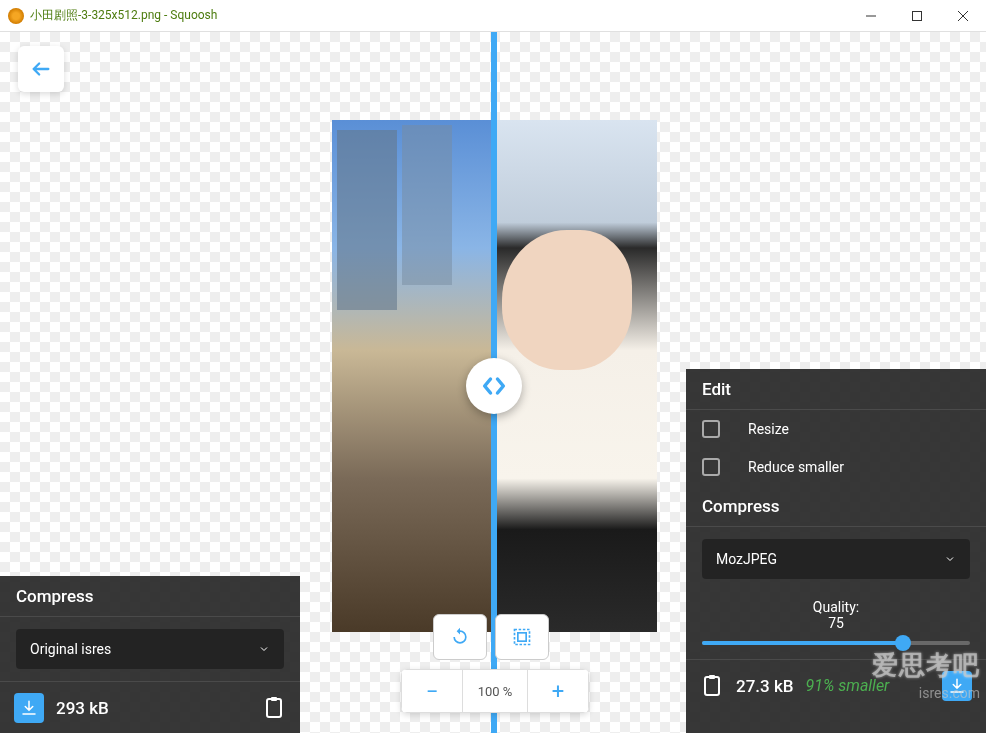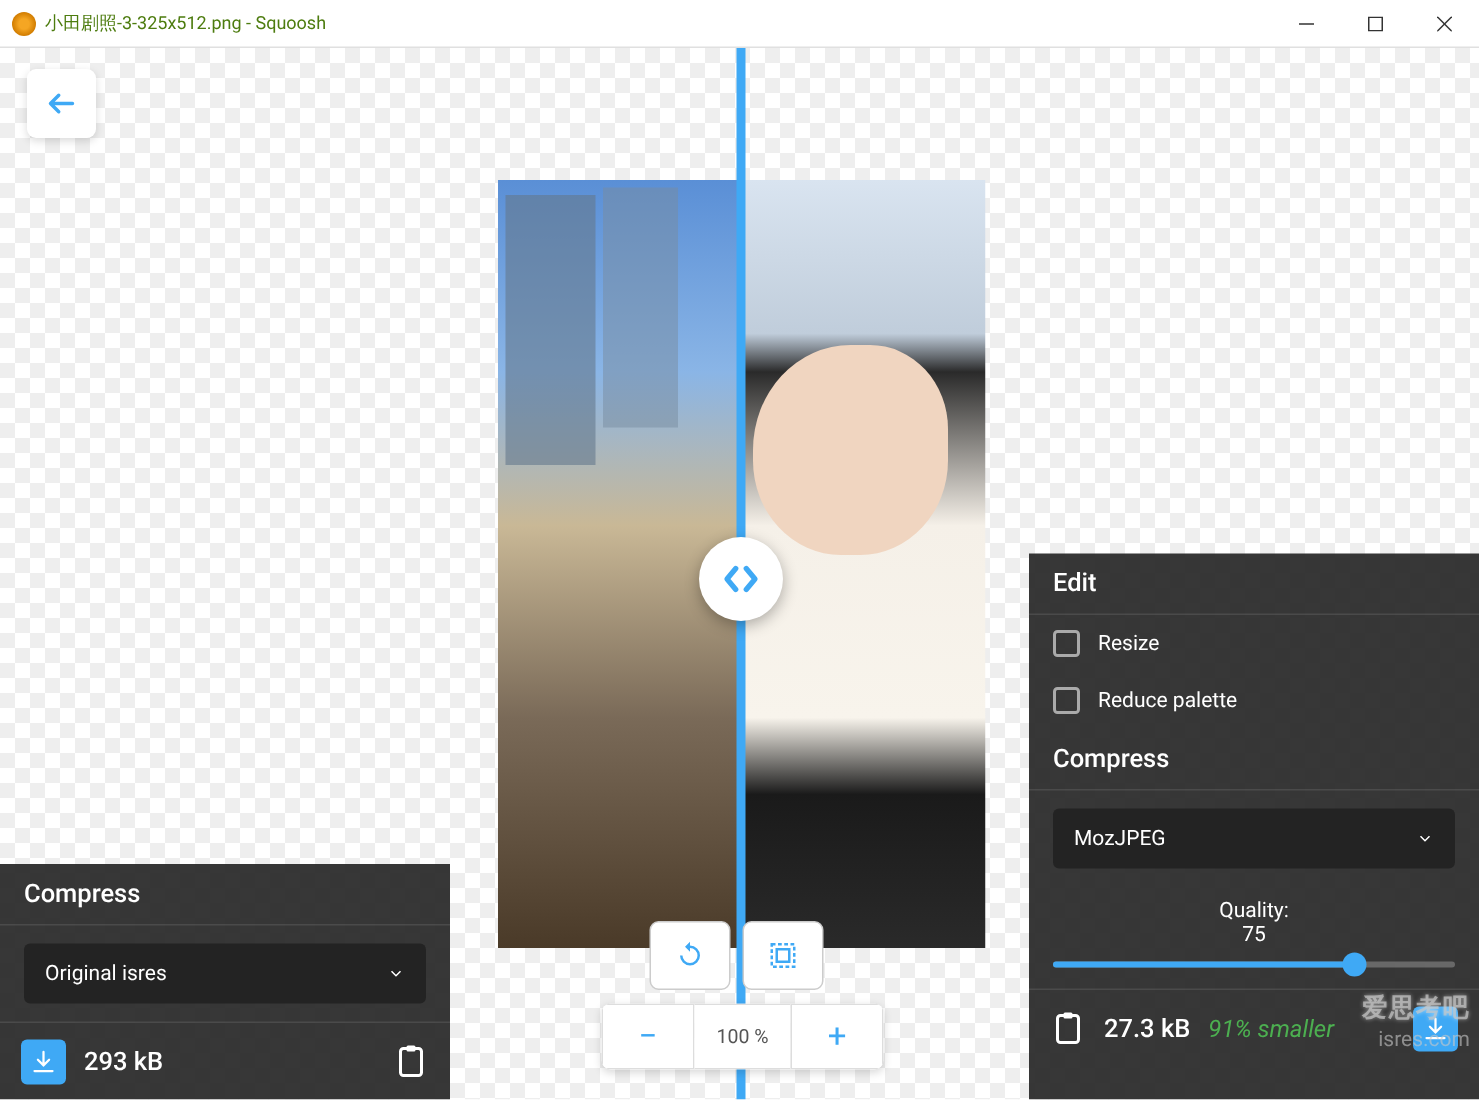--- a/index.html
+++ b/index.html
@@ -28,34 +28,34 @@
 .tool-btns { position: absolute; left: 433px; top: 582px; display:flex; gap:8px; z-index:8;}
 .tool-btn { width:54px; height:46px; background:#fff; border:1px solid #ccc; border-radius:6px; display:flex; align-items:center; justify-content:center; cursor:pointer;}
 .zoom-bar { position:absolute; left:401px; top:637px; display:flex; z-index:8; box-shadow:0 2px 6px rgba(0,0,0,0.15); border-radius:6px; overflow:hidden;}
 .zoom-btn { width:62px; height:44px; background:#fff; border:1px solid #ddd; display:flex; align-items:center; justify-content:center; cursor:pointer; font-size:22px; color:#3fa9f5;}
 .zoom-val { width:64px; height:44px; background:#fff; border-top:1px solid #ddd; border-bottom:1px solid #ddd; display:flex; align-items:center; justify-content:center; font-size:13px; color:#555;}
 .panel { position:absolute; background:rgba(40,40,40,0.93); color:#fff; }
 .panel-left { left:0; bottom:0; width:300px; }
 .panel-right { right:0; bottom:0; width:300px; top:337px; }
 .panel-section-title { padding:10px 16px; font-size:17px; font-weight:500; border-bottom:1px solid rgba(255,255,255,0.1);}
 .select-box { margin:12px 16px; background:rgba(0,0,0,0.35); padding:12px 14px; border-radius:4px; display:flex; align-items:center; justify-content:space-between; cursor:pointer; font-size:14px;gap:35px;}
-.checkbox-row { padding:10px 16px; display:flex; align-items:center; gap:12px; font-size:14px; cursor:pointer;}
+.checkbox-row { padding:10px 16px; display:flex; align-items:center; gap:28px; font-size:14px; cursor:pointer;}
 .checkbox { width:18px; height:18px; border:2px solid #aaa; border-radius:3px;}
 .quality-row { padding:8px 16px 4px; display:flex; justify-content:flex-end; align-items:center; font-size:14px;flex-direction:column;}
 .slider-wrap { padding: 6px 16px 14px; }
 .slider { position:relative; height:4px; background:rgba(255,255,255,0.25); border-radius:2px;}
 .slider-fill { position:absolute; left:0; top:0; height:4px; width:75%; background:#3fa9f5; border-radius:2px;}
 .slider-thumb { position:absolute; left:75%; top:-6px; width:16px; height:16px; background:#3fa9f5; border-radius:50%; margin-left:-8px; cursor:pointer;}
 .footer { display:flex; align-items:center; padding:10px 14px; gap:12px; border-top:1px solid rgba(255,255,255,0.1); height:52px;}
 .footer-dl { width:30px; height:30px; background:#3fa9f5; border-radius:4px; display:flex; align-items:center; justify-content:center; cursor:pointer;}
 .footer-size { font-size:17px; font-weight:500;}
 .footer-pct { font-size:16px; font-style:italic; color:#4caf50;}
 .footer-spacer { flex:1;}
 .clip-icon { width:24px; height:24px; cursor:pointer;}
-.watermark { position:absolute; right:6px; bottom:50px; font-size:17px; color:rgba(200,200,200,0.7); font-weight:bold; letter-spacing:1px; z-index:20; pointer-events:none; text-shadow:0 0 3px rgba(255,255,255,0.5);}
+.watermark { position:absolute; right:6px; bottom:50px; font-size:26px; color:rgba(200,200,200,0.7); font-weight:bold; letter-spacing:1px; z-index:20; pointer-events:none; text-shadow:0 0 3px rgba(255,255,255,0.5);}
 .watermark-sub { position:absolute; right:6px; bottom:32px; font-size:14px; color:rgba(200,200,200,0.6); z-index:20; pointer-events:none;}
 </style>
 </head>
 <body>
 
 <div class="titlebar">
   <div class="titlebar-icon"></div>
   <div class="titlebar-text">小田剧照-3-325x512.png - Squoosh</div>
   <div class="win-btns">
     <div class="win-btn">
@@ -147,21 +147,21 @@
   </div>
 
   <div class="panel panel-right">
     <div class="panel-section-title">Edit</div>
     <div class="checkbox-row">
       <div class="checkbox"></div>
       <span>Resize</span>
     </div>
     <div class="checkbox-row">
       <div class="checkbox"></div>
-      <span>Reduce palette</span>
+      <span>Reduce smaller</span>
     </div>
     <div class="panel-section-title">Compress</div>
     <div class="select-box">
       <span>MozJPEG</span>
       <svg width="12" height="12" viewBox="0 0 24 24">
           <path d="M6 9l6 6 6-6" fill="none" stroke="#fff" stroke-width="2"></path>
         </svg>
     </div>
     <div class="quality-row">
       <span>Quality:</span>

